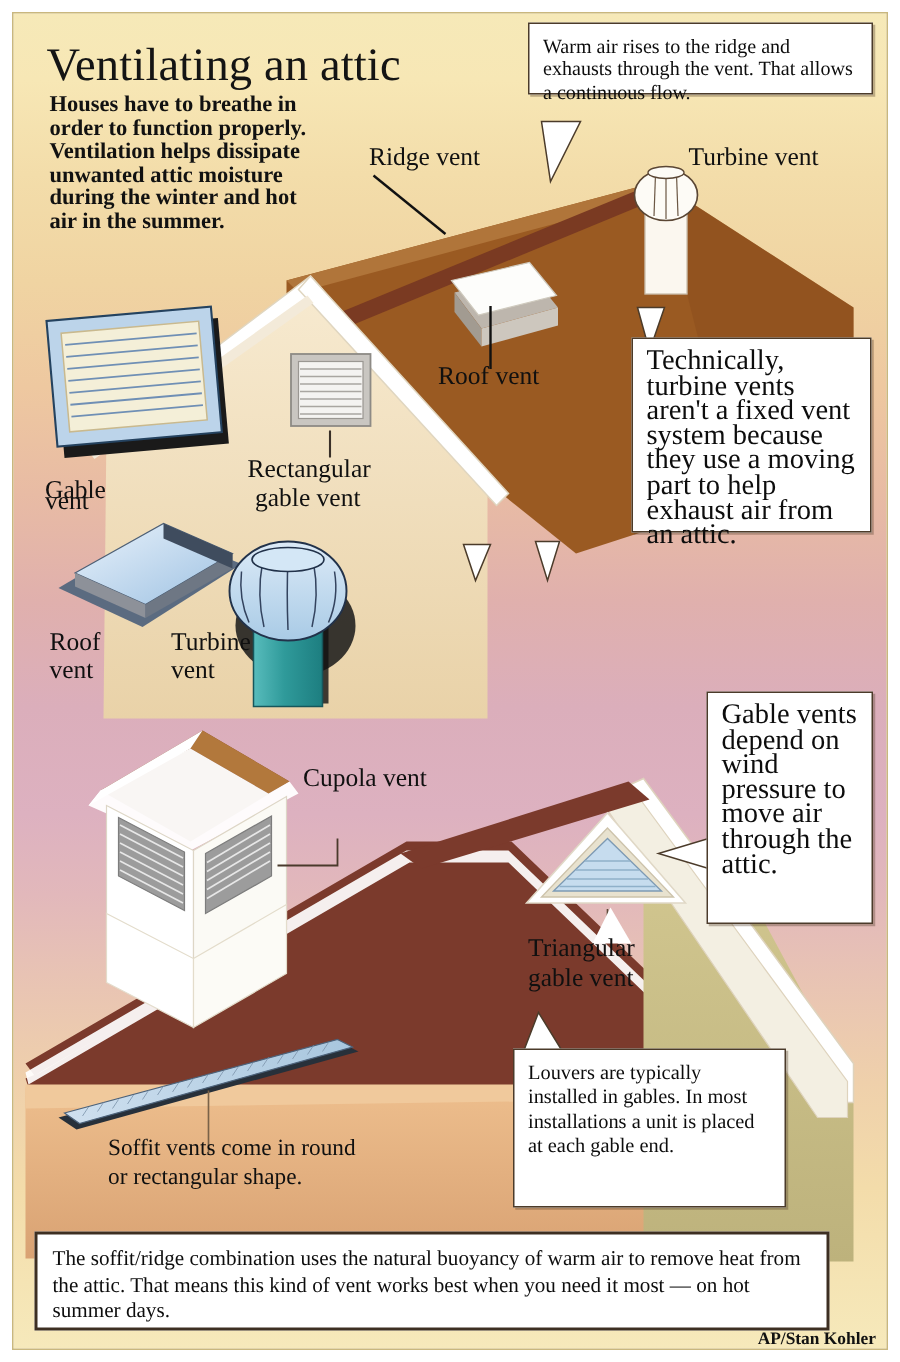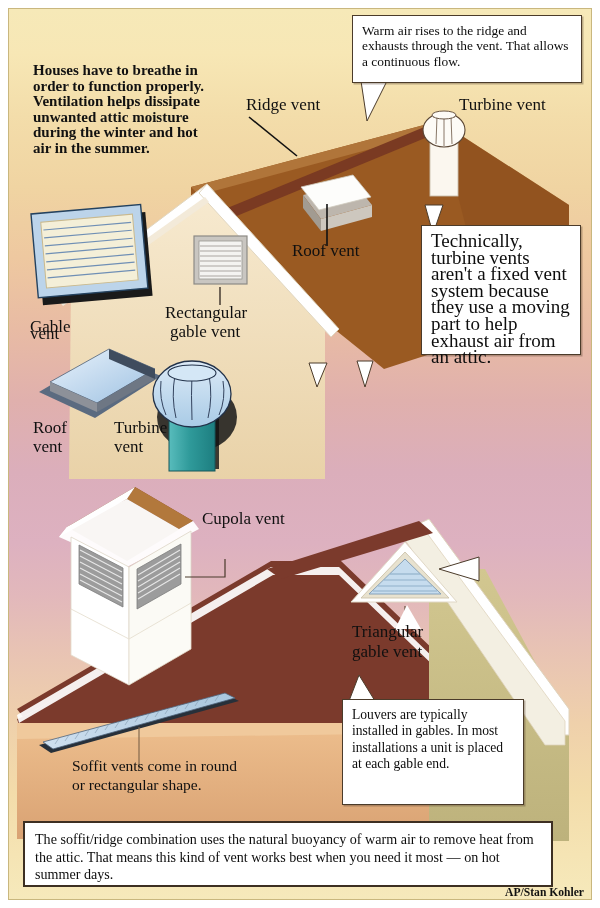--- a/index.html
+++ b/index.html
@@ -287,20 +287,21 @@
 
       <polygon points="416,196 434,196 424,225" fill="#ffffff" stroke="#4b3b2a" stroke-width="1"></polygon>
 
       <polygon points="352,72 378,72 358,112" fill="#ffffff" stroke="#4b3b2a" stroke-width="1"></polygon>
 
       <polygon points="340,692 366,692 350,666" fill="#ffffff" stroke="#4b3b2a" stroke-width="1"></polygon>
 
       <polygon points="386,620 412,620 398,596" fill="#ffffff"></polygon>
     </svg>
 
+    <div class="title">Ventilating an attic</div>
     <div class="intro">Houses have to breathe in order to function properly. Ventilation helps dissipate unwanted attic moisture during the winter and hot air in the summer.</div>
 
     <div class="lbl big" style="left:237px;top:86px;">Ridge vent</div>
     <div class="lbl big" style="left:450px;top:86px;">Turbine vent</div>
     <div class="lbl big" style="left:283px;top:232px;">Roof vent</div>
 
     <div class="lbl big" style="left:21px;top:296px;margin-top:12px;">Gable</div>
     <div class="lbl big" style="left:21px;top:315px;">vent</div>
 
     <div class="lbl big" style="left:156px;top:294px;">Rectangular</div>
@@ -313,25 +314,26 @@
     <div class="lbl big" style="left:105px;top:428px;">vent</div>
 
     <div class="lbl big" style="left:193px;top:500px;">Cupola vent</div>
 
     <div class="lbl big" style="left:343px;top:613px;">Triangular</div>
     <div class="lbl big" style="left:343px;top:633px;">gable vent</div>
 
     <div class="lbl" style="left:63px;top:748px;font-size:15.5px;">Soffit vents come in round</div>
     <div class="lbl" style="left:63px;top:767px;font-size:15.5px;">or rectangular shape.</div>
 
-    <div class="callout" style="left:343px;top:6px;width:230px;height:68px;">Warm air rises to the ridge and exhausts through the vent. That allows a continuous flow.</div>
+    <div class="callout" style="left:343px;top:6px;width:230px;height:48px;">Warm air rises to the ridge and exhausts through the vent. That allows a continuous flow.</div>
 
     <div class="callout tall" style="left:412px;top:216px;width:160px;height:130px;">Technically, turbine vents aren't a fixed vent system because they use a moving part to help exhaust air from an attic.</div>
 
 
+    <div class="callout tall" style="left:462px;top:452px;width:111px;height:155px;">Gable vents depend on wind pressure to move air through the attic.</div>
 
     <div class="callout lou" style="left:333px;top:690px;width:182px;height:106px;">  Louvers are typically installed in gables. In most installations a unit is placed at each gable end.</div>
 
     <div class="bottombox" style="left:14px;top:812px;width:530px;height:66px;">The soffit/ridge combination uses the natural buoyancy of warm air to remove heat from the attic. That means this kind of vent works best when you need it most  — on hot summer days.</div>
   </div>
 
   <div class="credit">AP/Stan Kohler</div>
 </div>
 
 </body></html>

